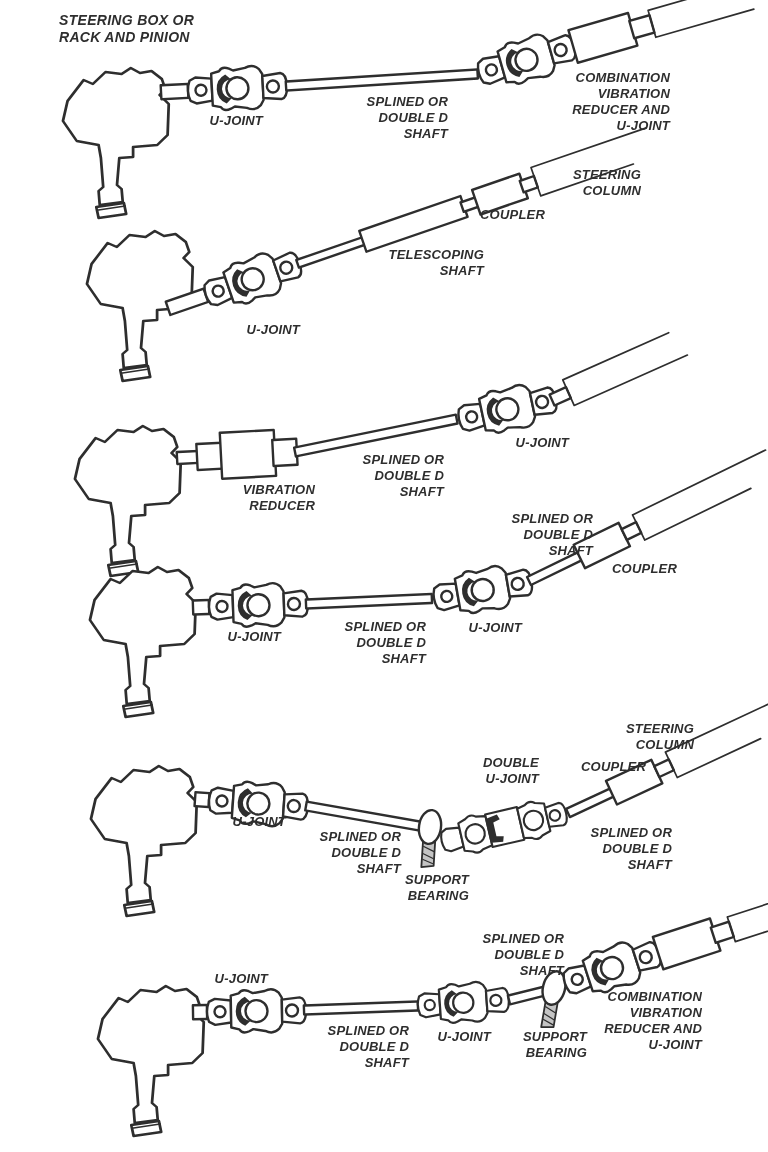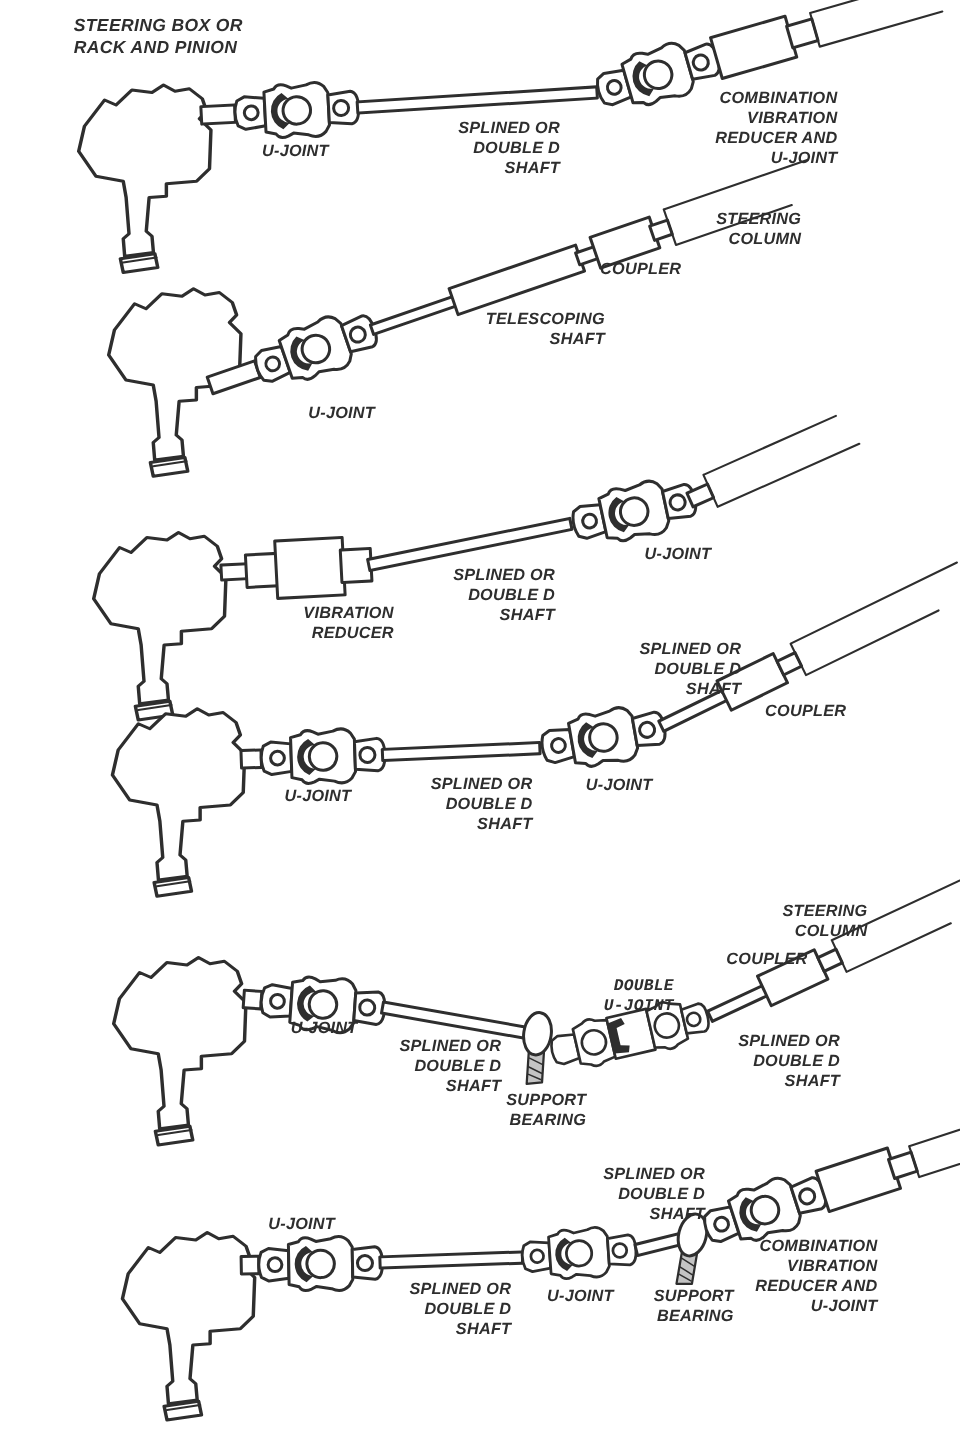--- a/index.html
+++ b/index.html
@@ -219,21 +219,21 @@
 DOUBLE D
 SHAFT</div>
   <div class="lbl" style="left:587px;top:561px;width:90px;">COUPLER</div>
 
   <div class="lbl" style="left:216px;top:814px;width:70px;">U-JOINT</div>
   <div class="lbl" style="left:291px;top:829px;width:110px;">SPLINED OR
 DOUBLE D
 SHAFT</div>
   <div class="lbl" style="left:379px;top:872px;width:90px;">SUPPORT
 BEARING</div>
-  <div class="lbl" style="left:451px;top:781px;width:88px;font-family:Liberation Mono, monospace;">DOUBLE
+  <div class="lbl" style="left:451px;top:755px;width:88px;">DOUBLE
 U-JOINT</div>
   <div class="lbl" style="left:562px;top:825px;width:110px;">SPLINED OR
 DOUBLE D
 SHAFT</div>
   <div class="lbl" style="left:556px;top:759px;width:90px;">COUPLER</div>
   <div class="lbl" style="left:606px;top:721px;width:88px;">STEERING
 COLUMN</div>
 
   <div class="lbl" style="left:198px;top:971px;width:70px;">U-JOINT</div>
   <div class="lbl" style="left:299px;top:1023px;width:110px;">SPLINED OR

